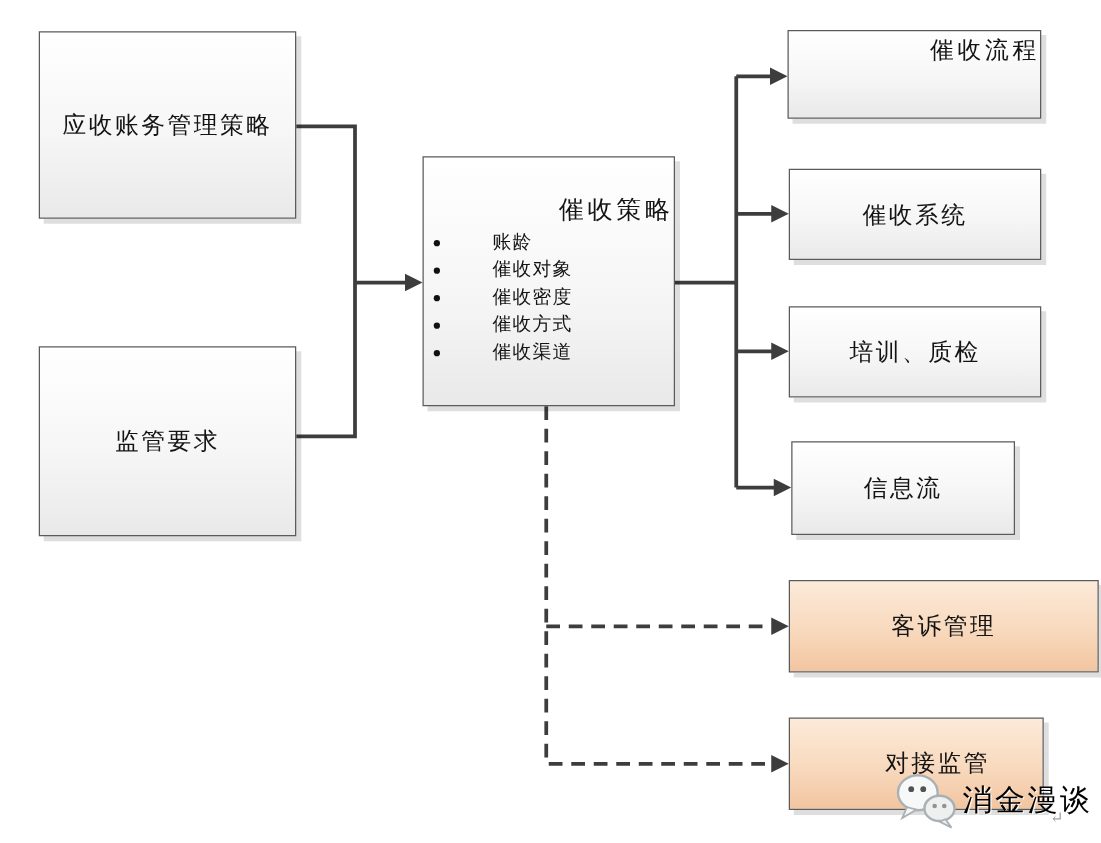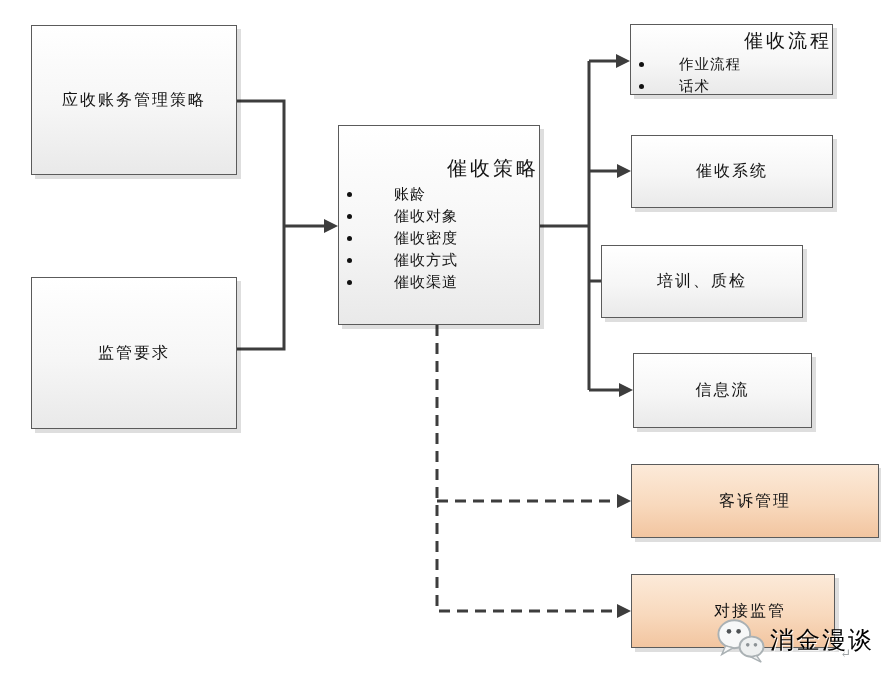--- a/index.html
+++ b/index.html
@@ -21,21 +21,21 @@
     background:linear-gradient(180deg,#ffffff 0%,#f6f6f6 55%,#e9e9e9 100%);
     box-shadow:4px 4px 0 rgba(0,0,0,0.13);
     box-sizing:border-box;
   }
   .box.highlight{
     background:linear-gradient(180deg,#fcead9 0%,#f8d9bd 55%,#f2c5a0 100%);
   }
   .center-text{
     display:flex;align-items:center;justify-content:center;text-align:center;
   }
-  .label{font-size:16px;letter-spacing:2px;}
+  .label{font-size:19px;letter-spacing:2px;}
   .listbox .box-title{
     text-align:right;font-size:20px;letter-spacing:3px;line-height:24px;
   }
   .bullets{list-style:none;margin:0;padding:0;}
   .bullets li{
     position:relative;font-size:15px;letter-spacing:1px;line-height:22px;
     padding-left:55px;white-space:nowrap;
   }
   .bullets li::before{
     content:"";position:absolute;left:8px;top:9px;
@@ -103,31 +103,27 @@
       <li>账龄</li>
       <li>催收对象</li>
       <li>催收密度</li>
       <li>催收方式</li>
       <li>催收渠道</li>
     </ul>
   </div>
 
   <div class="box listbox flow-box" style="left:630px;top:24px;width:203px;height:71px;">
     <div class="box-title">催收流程</div>
-    <ul class="bullets">
-      <li>作业流程</li>
-      <li>话术</li>
-    </ul>
   </div>
 
   <div class="box center-text" style="left:631px;top:135px;width:202px;height:73px;">
     <span class="label">催收系统</span>
   </div>
 
-  <div class="box center-text" style="left:601px;top:245px;width:202px;height:73px;">
+  <div class="box center-text" style="left:631px;top:245px;width:202px;height:73px;">
     <span class="label">培训、质检</span>
   </div>
 
   <div class="box center-text" style="left:633px;top:353px;width:179px;height:75px;">
     <span class="label">信息流</span>
   </div>
 
   <div class="box highlight center-text" style="left:631px;top:464px;width:248px;height:74px;">
     <span class="label">客诉管理</span>
   </div>

